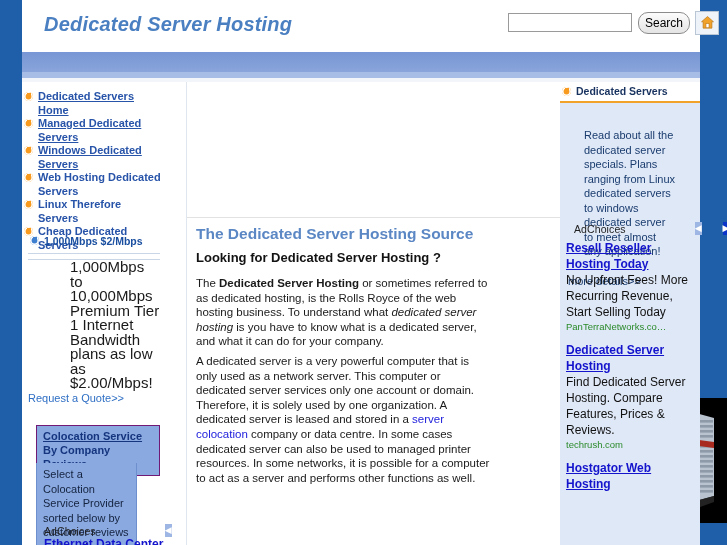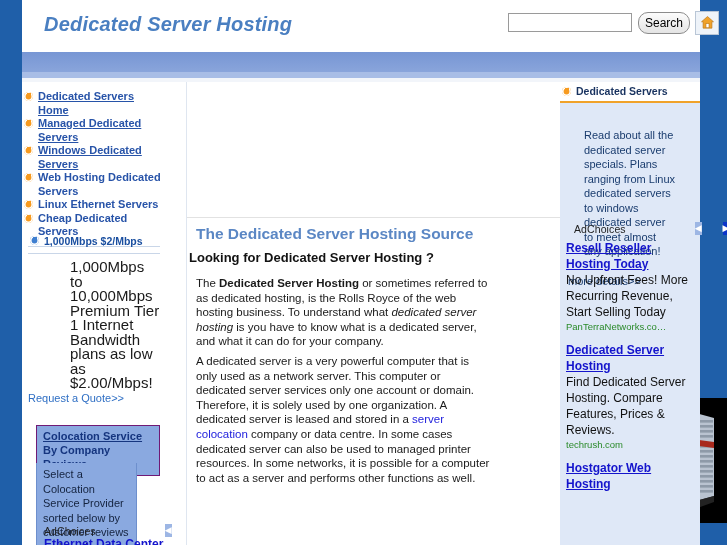--- a/index.html
+++ b/index.html
@@ -108,21 +108,21 @@
   .leftad{position:absolute;left:22px;top:442px;width:140px;}
 
   
   .centercol{position:absolute;left:166px;top:82px;width:394px;height:463px;
     background:#ffffff;border-left:1px solid #dfe6f0;box-sizing:border-box;margin-left:20px;}
   .banner{position:absolute;left:0;top:0;width:393px;height:135px;background:#ffffff;}
   .banner-rule{position:absolute;left:0;top:135px;width:393px;height:1px;background:#e2e2e2;}
 
   .h1{position:absolute;left:9px;top:143px;font-size:15.5px;font-weight:bold;
     color:#5b87c4;line-height:18px;white-space:nowrap;}
-  .h2{position:absolute;left:2px;top:168px;font-size:13px;font-weight:bold;
+  .h2{position:absolute;left:9px;top:168px;font-size:13px;font-weight:bold;
     color:#121212;line-height:16px;white-space:nowrap;}
   .para{position:absolute;left:9px;width:295px;font-size:11.5px;line-height:14.6px;
     color:#1a1a1a;text-align:left;}
   .para b{font-weight:bold;}
   .para i{font-style:italic;}
   .para a{color:#2222dd;text-decoration:none;cursor:pointer;}
   .p1{top:194px;}
   .p2{top:272px;}
 
   .servershot{position:absolute;left:461px;top:316px;width:84px;height:125px;
@@ -186,21 +186,21 @@
       <a class="navlink">
         <span class="bullet"></span>
         <span>Windows Dedicated Servers</span>
       </a>
       <a class="navlink plain">
         <span class="bullet"></span>
         <span>Web Hosting Dedicated Servers</span>
       </a>
       <a class="navlink plain">
         <span class="bullet"></span>
-        <span>Linux Ethernet Servers</span>
+        <span>Linux Therefore Servers</span>
       </a>
       <a class="navlink plain">
         <span class="bullet"></span>
         <span>Cheap Dedicated Servers</span>
       </a>
       <div class="hr-thin"></div>
     </div>
 
     <div class="promo">
       <div class="promo-head">

